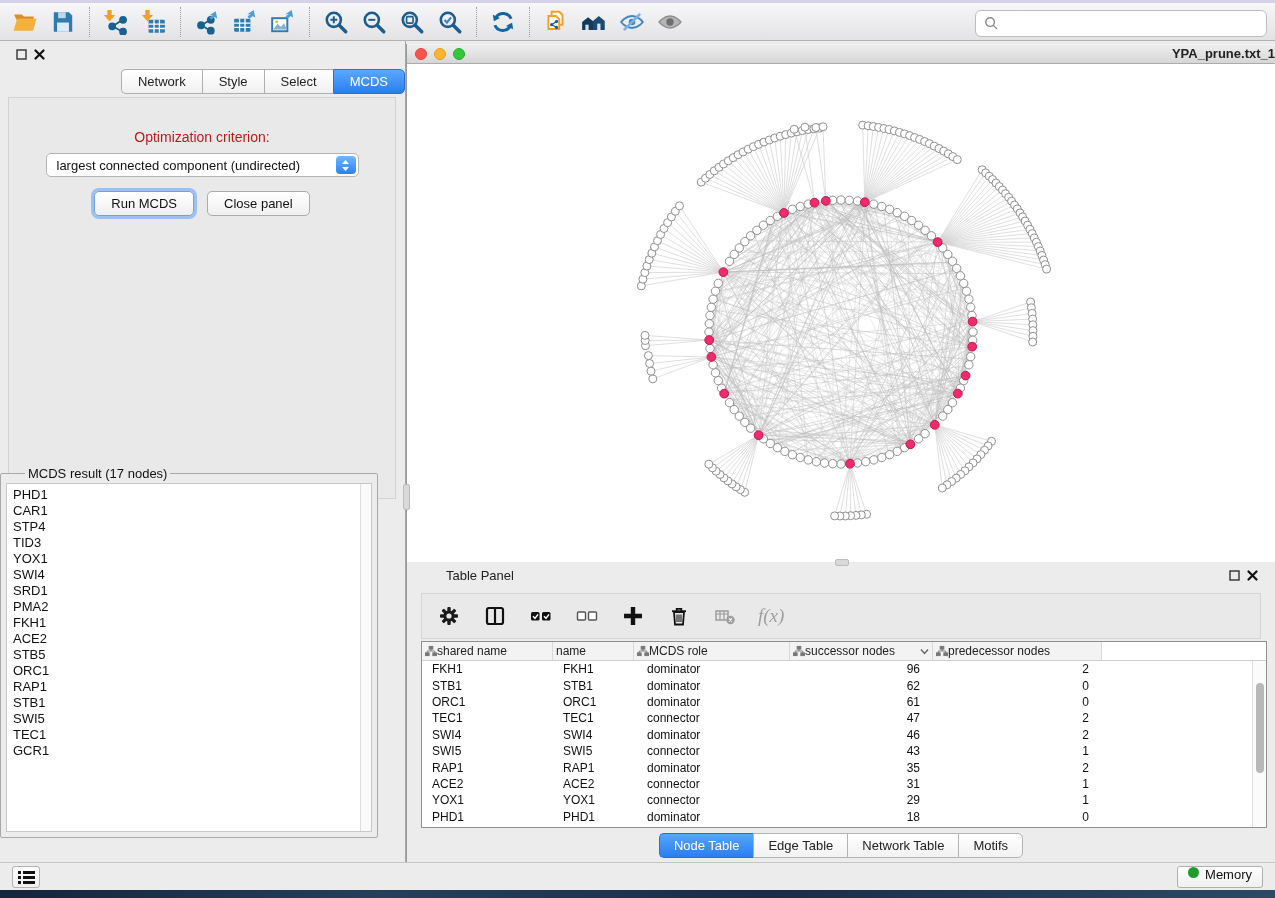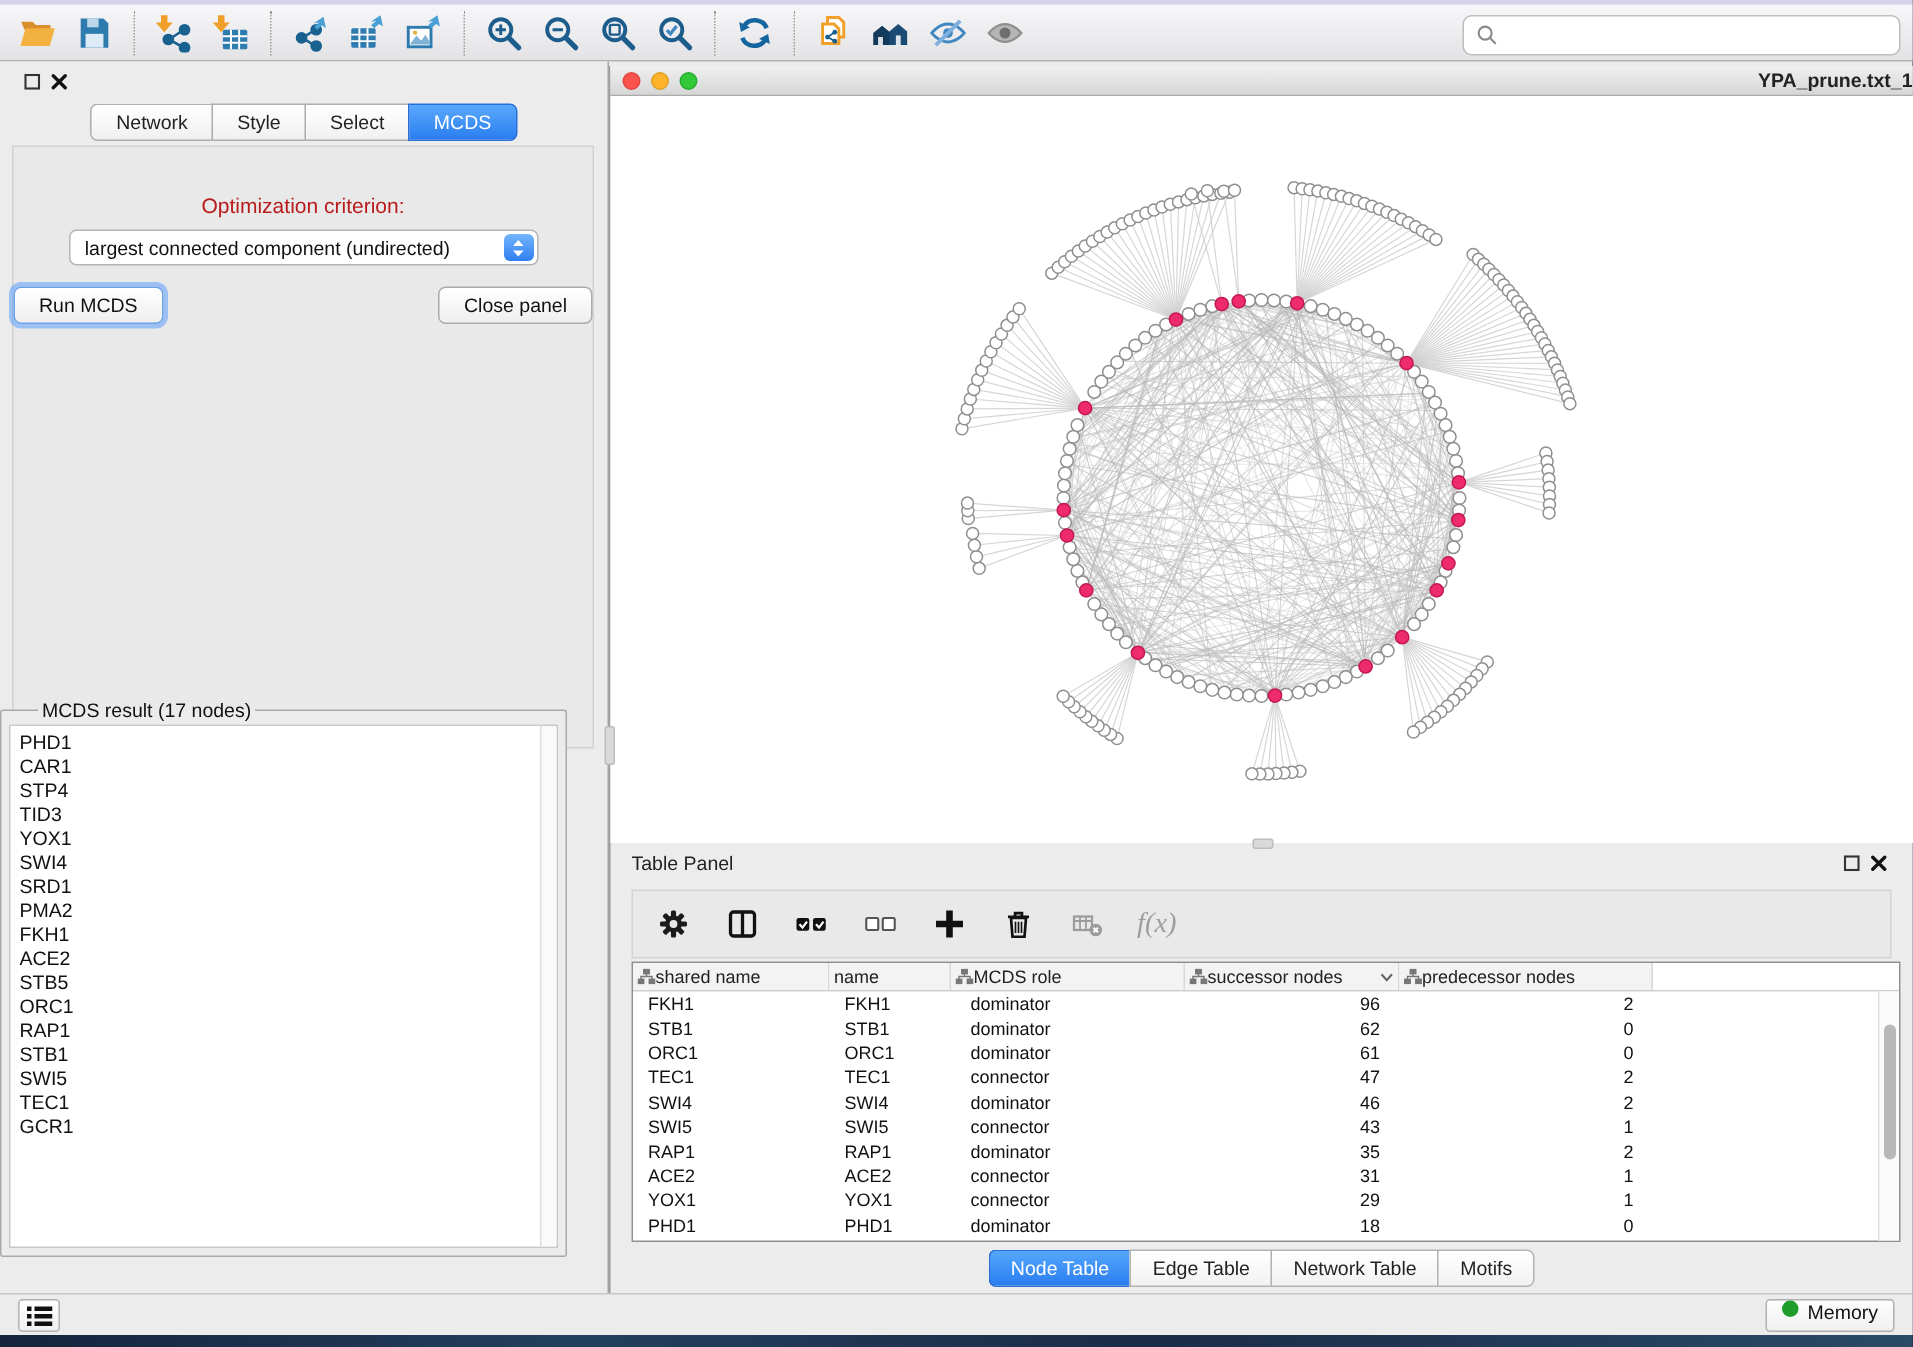--- a/index.html
+++ b/index.html
@@ -21,36 +21,36 @@
     display:flex; align-items:center; padding:0 8px; }
   .search-wrap input { border:none; outline:none; flex:1; font-size:13px; margin-left:6px;
     font-family:"Liberation Sans",sans-serif; background:transparent; }
 
   
   .control-panel { position:absolute; left:0; top:41px; width:406px; height:821px;
     background:#ececec; border-right:1px solid #a6a6a6; }
   .panel-title-row { height:26px; display:flex; align-items:center; padding:0 12px; }
   .panel-title { font-size:13px; color:#222; flex:1; }
   .mini-btn { width:18px; height:18px; display:flex; align-items:center; justify-content:center; }
-  .tabs-row { display:flex; justify-content:center; margin-top:2px; }
+  .tabs-row { display:flex; justify-content:flex-end; margin-top:2px; }
   .tab { font-size:13px; color:#222; background:linear-gradient(#ffffff,#f0f0f0);
     border:1px solid #aeaeae; border-right:none; padding:4px 16px; }
   .tab:first-child { border-radius:5px 0 0 5px; }
   .tab:last-child { border-right:1px solid #aeaeae; border-radius:0 5px 5px 0; }
   .tab.selected { background:linear-gradient(#5aa9fd,#2a7df0); color:#fff; border-color:#2a6fd8; }
   .cp-content { position:absolute; left:8px; right:9px; top:56px; height:402px;
     background:#e9e9e9; border:1px solid #d2d2d2; }
   .opt-label { text-align:center; font-size:14px; color:#b91c1c; margin-top:31px; }
   .select-box { margin:8px auto 0; width:313px; height:24px; background:#fff;
     border:1px solid #b4b4b4; border-radius:5px; position:relative;
     font-size:13px; color:#111; display:flex; align-items:center; padding-left:10px; }
   .select-stepper { position:absolute; right:2px; top:2px; width:20px; height:18px;
     border-radius:4px; background:linear-gradient(#73b6fc,#2f7ef2);
     display:flex; flex-direction:column; align-items:center; justify-content:center; gap:1px; }
-  .btn-row { display:flex; justify-content:space-between; gap:13px; margin-top:14px; }
+  .btn-row { display:flex; justify-content:center; gap:13px; margin-top:14px; }
   .push-btn { font-size:13px; color:#111; background:linear-gradient(#ffffff,#efefef);
     border:1px solid #ababab; border-radius:5px; padding:4px 16px; }
   .push-btn.focused { box-shadow:0 0 0 3px rgba(92,158,251,.55); border-color:#6ba2e8; }
   fieldset.result-group { position:absolute; left:0; top:425px; width:378px; height:372px;
     border:1px solid #a9a9a9; border-radius:2px; background:#ececec; padding:0; }
   fieldset.result-group legend { font-size:13px; color:#111; margin-left:24px; padding:0 3px; }
   .result-list { position:absolute; left:5px; right:5px; top:2px; bottom:5px; background:#fff;
     border:1px solid #c8c8c8; overflow:hidden; }
   .result-list ul { list-style:none; padding:3px 0 0 6px; }
   .result-list li { font-size:13px; line-height:16px; color:#111; }
@@ -70,21 +70,21 @@
   .net-title { font-size:13px; font-weight:bold; color:#222; }
   .net-canvas { width:869px; height:498px; background:#fff; }
   .h-gripper { position:absolute; left:428px; bottom:-4px; width:14px; height:7px;
     background:#d9d9d9; border:1px solid #bdbdbd; border-radius:2px; z-index:5; }
   .v-gripper { position:absolute; left:-4px; top:440px; width:7px; height:26px;
     background:#d9d9d9; border:1px solid #bdbdbd; border-radius:2px; z-index:5; }
 
   
   .table-panel { position:absolute; left:406px; top:562px; width:869px; height:300px;
     background:#ececec; border-left:1px solid #9a9a9a; }
-  .tp-title-row { height:26px; display:flex; align-items:center; padding:0 14px; }
+  .tp-title-row { height:26px; display:flex; align-items:center; padding:0 14px;margin-left:25px; }
   .tp-toolbar { position:absolute; left:14px; right:14px; top:31px; height:46px;
     background:#e9e9e9; border:1px solid #d4d4d4; display:flex; align-items:center;
     padding-left:14px; gap:20px; }
   .tp-ico { width:26px; height:26px; display:flex; align-items:center; justify-content:center; }
   .fx { font-family:"Liberation Serif", serif; font-style:italic; font-size:19px; color:#9e9e9e; }
   .ntable { position:absolute; left:14px; top:79px; width:846px; height:187px;
     background:#fff; border:1px solid #8f8f8f; }
   .thead { display:grid; grid-template-columns:131px 81px 156px 143px 169px 1fr; height:19px;
     border-bottom:1px solid #cfcfcf; font-size:12px; color:#222; }
   .th { background:#f3f3f3; border-right:1px solid #d8d8d8; display:flex; align-items:center; padding:0 3px; }

